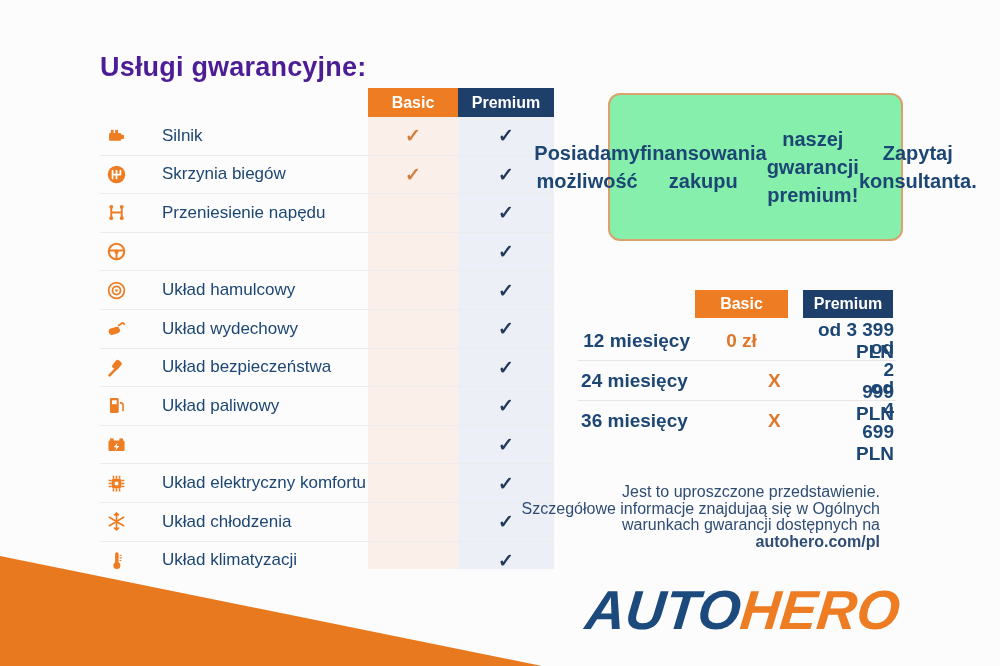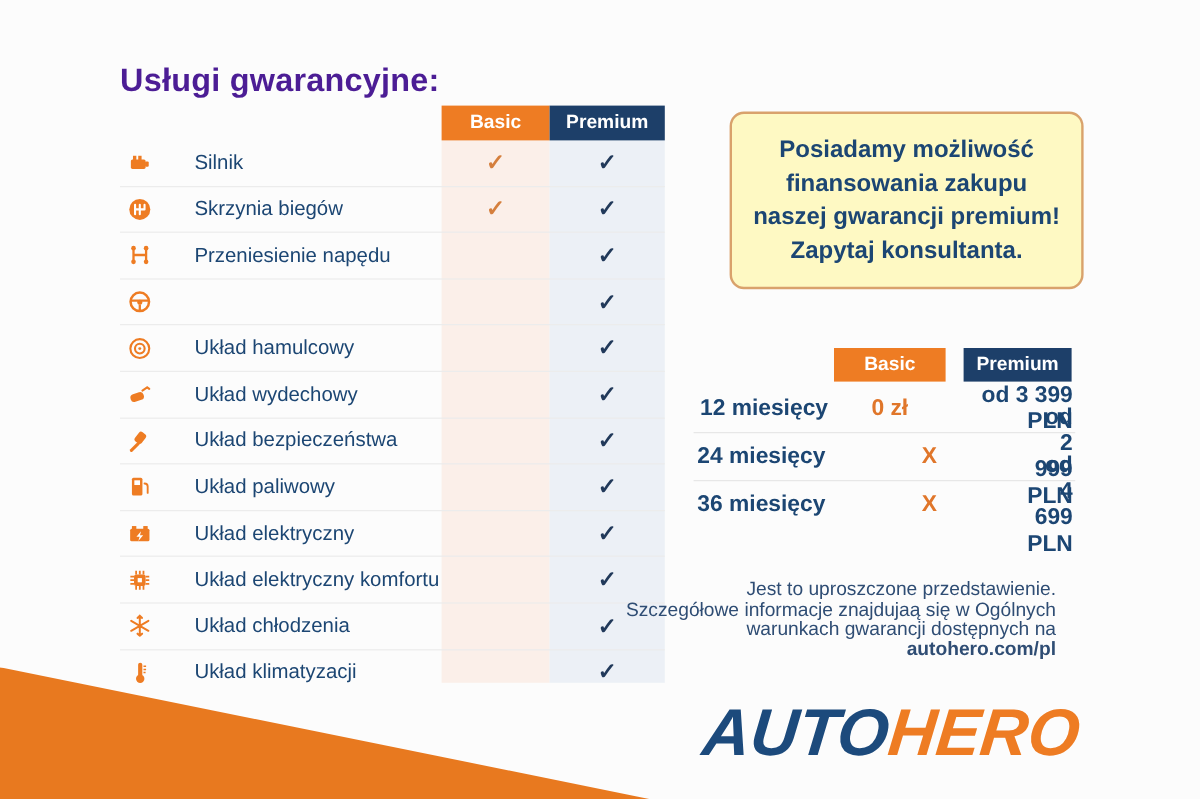--- a/index.html
+++ b/index.html
@@ -33,23 +33,23 @@
   .wicon{width:27px;margin-left:3px;display:flex;justify-content:center;align-items:center;color:#ee7c23;}
   .wicon svg{width:21px;height:21px;}
   .wlabel{margin-left:13px;font-size:17px;color:#1c4673;}
   .wcheck{position:absolute;top:0;height:100%;display:flex;align-items:center;justify-content:center;font-weight:bold;font-size:19px;}
   .wcheck.basic{left:268px;width:90px;color:#d57f3d;}
   .wcheck.premium{left:358px;width:96px;color:#21395a;}
   
   .promo{
     position:absolute;left:608px;top:93px;width:295px;height:148px;
     border:2px solid #d9a26c;border-radius:12px;box-sizing:border-box;
-    display:flex;flex-direction:column;align-items:center;justify-content:center;
+    display:flex;align-items:center;justify-content:center;
     text-align:center;color:#1c4673;font-weight:bold;font-size:20px;line-height:28px;
-    background:#fef9c3;
+    background:#86efac;
   }
   
   .pricing{position:absolute;left:578px;top:290px;width:318px;}
   .p-headers{display:flex;height:28px;margin-bottom:3px;}
   .p-h{color:#fff;font-size:16px;font-weight:bold;display:flex;align-items:center;justify-content:center;}
   .p-h.basic{margin-left:117px;width:93px;background:#ee7c23;}
   .p-h.premium{margin-left:15px;width:90px;background:#1d3f69;}
   .p-row{display:flex;align-items:center;height:39px;}
   .p-row + .p-row{border-top:1px solid #e7e7e7;gap:36px;}
   .p-period{width:112px;text-align:right;font-size:19px;font-weight:bold;color:#1c4673;}
@@ -230,21 +230,20 @@
           <span class="wlabel">Układ paliwowy</span>
           <span class="wcheck basic"></span>
           <span class="wcheck premium">✓</span>
         </div>
         <div class="wrow">
           <span class="wicon">
             <svg>
               <use href="#battery-icon"></use>
             </svg>
           </span>
-          <span class="wlabel">Układ elektryczny</span>
           <span class="wcheck basic"></span>
           <span class="wcheck premium">✓</span>
         </div>
         <div class="wrow">
           <span class="wicon">
             <svg>
               <use href="#chip-icon"></use>
             </svg>
           </span>
           <span class="wlabel">Układ elektryczny komfortu</span>

